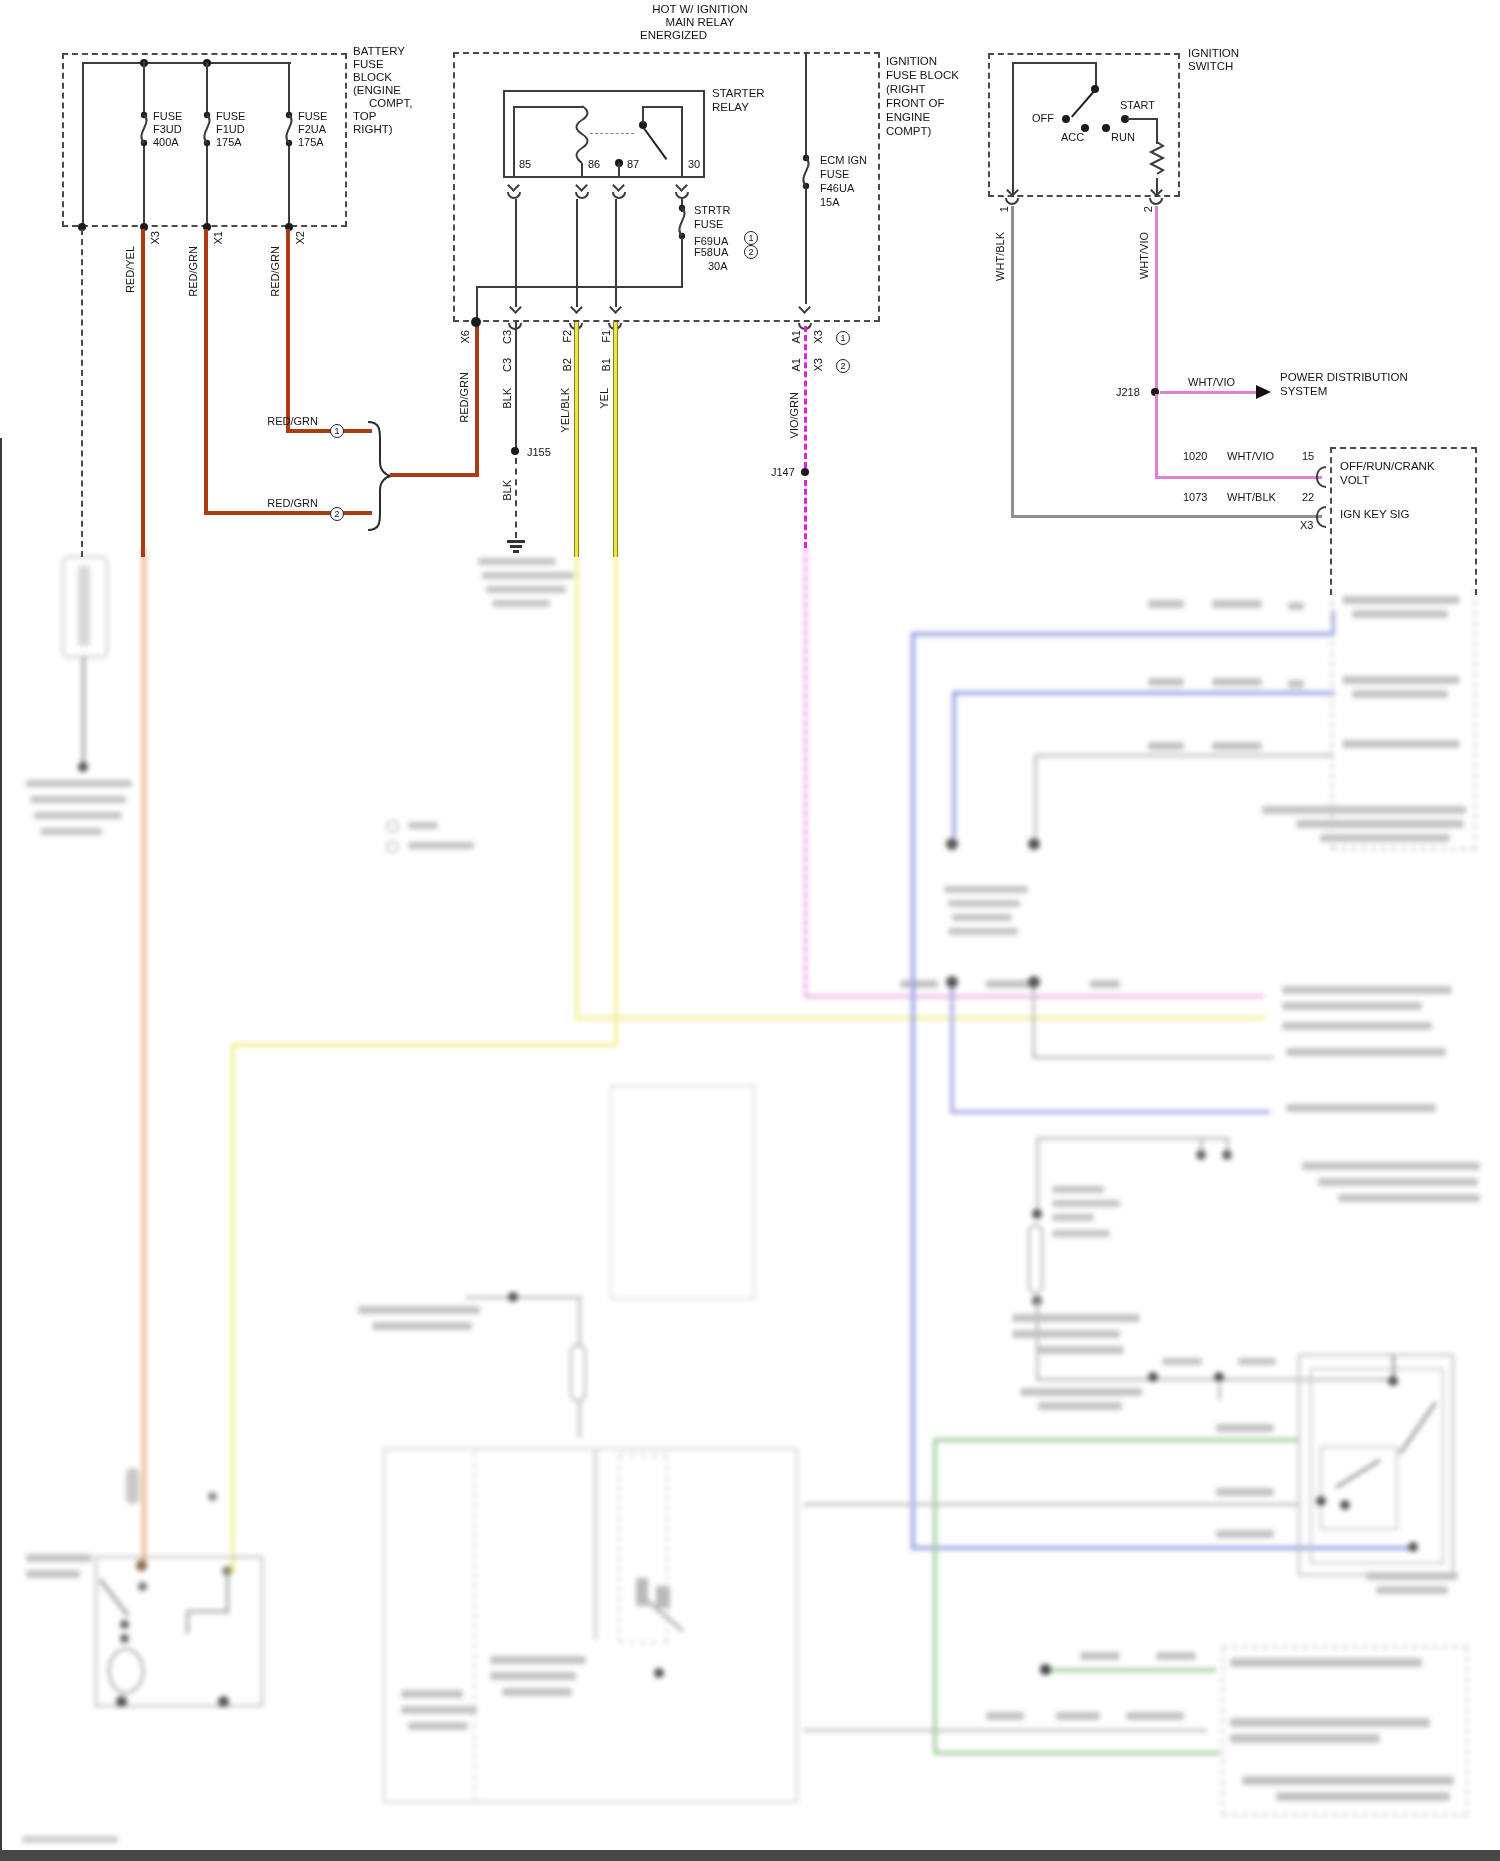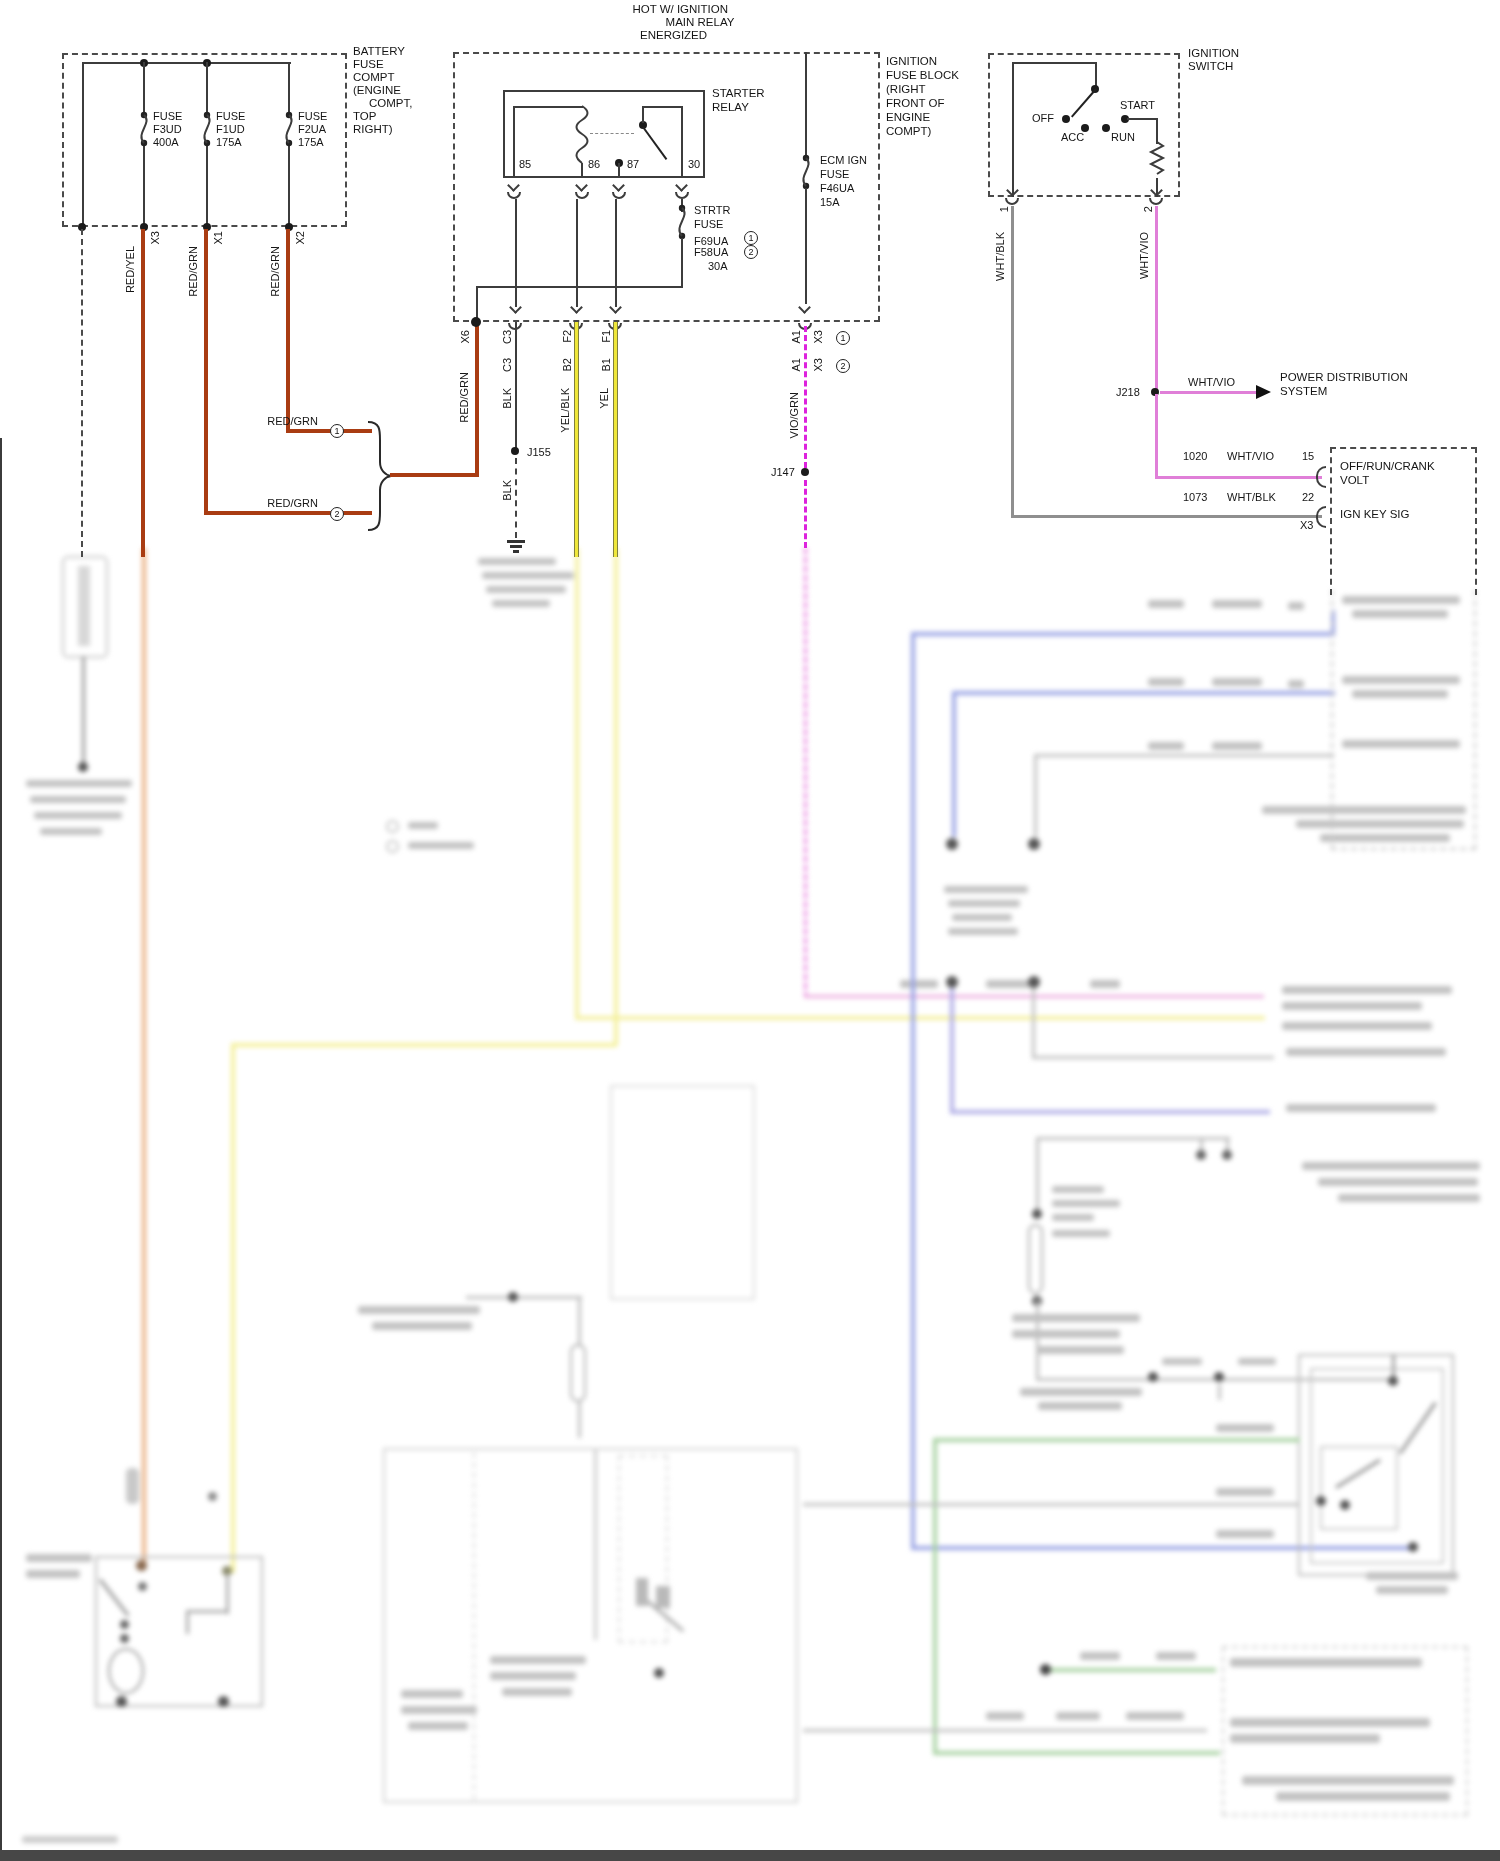--- a/index.html
+++ b/index.html
@@ -228,28 +228,28 @@
     <div class="bdot" style="left:218px;top:1696px;width:11px;height:11px"></div>
     <div class="bar" style="left:26px;top:1554px;width:66px;height:8px"></div>
     <div class="bar" style="left:26px;top:1570px;width:54px;height:8px"></div>
 
     <div class="bar" style="left:22px;top:1836px;width:96px;height:7px;background:#cccccc"></div>
   </div>
 
   <div class="bl" style="left:0;top:438px;width:2px;height:1414px;background:#3b3b3b"></div>
   <div class="bl" style="left:0;top:1850px;width:1500px;height:11px;background:#474747"></div>
 
-  <div class="lab12" style="left:608px;top:2px;width:120px;text-align:right">HOT W/ IGNITION</div>
+  <div class="lab12" style="left:640px;top:2px;width:120px;text-align:center">HOT W/ IGNITION</div>
   <div class="lab12" style="left:640px;top:15px;width:120px;text-align:center">MAIN RELAY</div>
   <div class="lab12" style="left:640px;top:28px;width:120px;text-align:left">ENERGIZED</div>
 
   <div class="dbox" style="left:62px;top:53px;width:285px;height:174px"></div>
   <div class="lab12" style="left:353px;top:44px">BATTERY</div>
   <div class="lab12" style="left:353px;top:57px">FUSE</div>
-  <div class="lab12" style="left:353px;top:70px">COMPT</div>
+  <div class="lab12" style="left:353px;top:70px">BLOCK</div>
   <div class="lab12" style="left:353px;top:83px">(ENGINE</div>
   <div class="lab12" style="left:369px;top:96px">COMPT,</div>
   <div class="lab12" style="left:353px;top:109px">TOP</div>
   <div class="lab12" style="left:353px;top:122px">RIGHT)</div>
   <div class="h" style="left:83px;top:62px;width:208px"></div>
   <div class="v" style="left:82px;top:62px;height:165px"></div>
   <div class="dot" style="left:140px;top:59px"></div>
   <div class="dot" style="left:203px;top:59px"></div>
 
   <div class="v" style="left:143px;top:62px;height:53px"></div>

